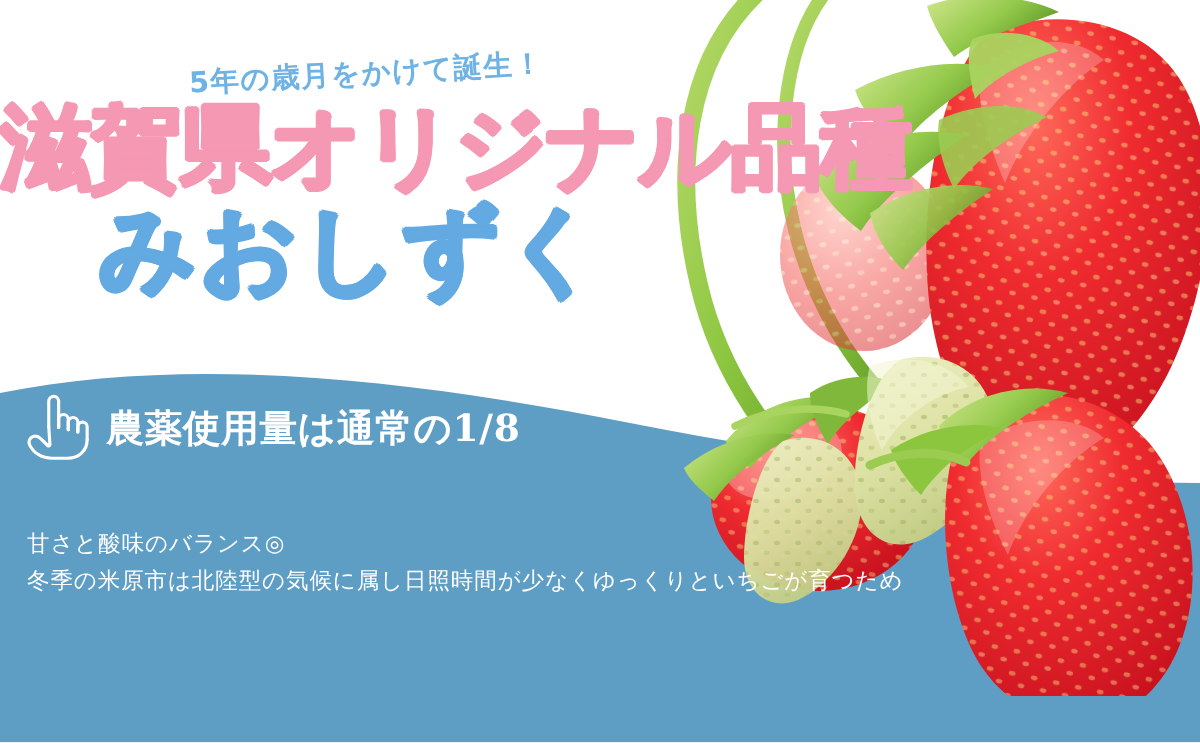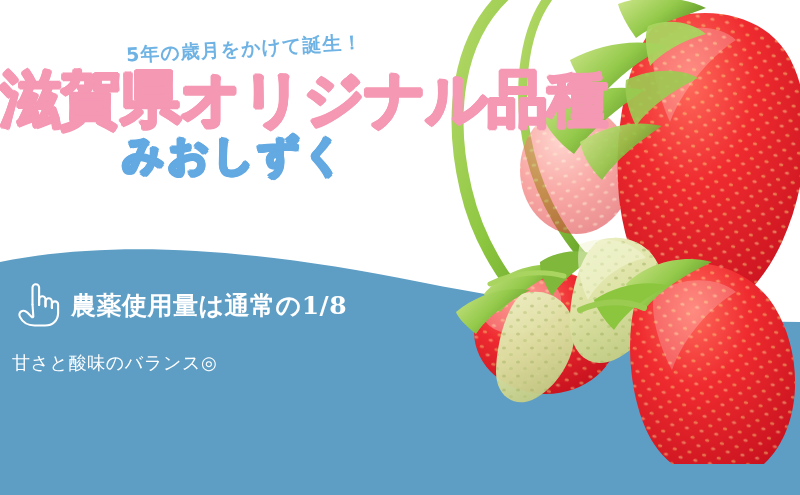--- a/index.html
+++ b/index.html
@@ -68,59 +68,59 @@
     text-shadow:
        1.6px 0 0 #f598b4, -1.6px 0 0 #f598b4,
        0 1.6px 0 #f598b4, 0 -1.6px 0 #f598b4,
        1.2px 1.2px 0 #f598b4, -1.2px 1.2px 0 #f598b4,
        1.2px -1.2px 0 #f598b4, -1.2px -1.2px 0 #f598b4;
   }
   .title-blue {
     margin-top: 2px;
     color: #63a9e2;
     font-family: "DejaVu Sans", sans-serif;
-    font-size: 41px;
+    font-size: 63px;
     font-weight: 700;
     letter-spacing: 3px;
     line-height: 1.05;
     white-space: nowrap;
     text-shadow:
        2px 0 0 #63a9e2, -2px 0 0 #63a9e2,
        0 2px 0 #63a9e2, 0 -2px 0 #63a9e2,
        1.5px 1.5px 0 #63a9e2, -1.5px 1.5px 0 #63a9e2,
        1.5px -1.5px 0 #63a9e2, -1.5px -1.5px 0 #63a9e2;
   }
 
   
   .claim-row {
     position: absolute;
     left: 16px;
-    top: 280px;
+    top: 260px;
     display: flex;
     align-items: center;
     gap: 9px;
   }
   .hand-icon { width: 46px; height: 50px; display: block; }
   .claim-text {
     color: #ffffff;
     font-family: "DejaVu Serif", "Liberation Serif", serif;
     font-size: 25px;
     font-weight: 700;
     letter-spacing: 0.5px;
     white-space: nowrap;
   }
 
   
   .body-copy {
     position: absolute;
-    left: 12px;
+    left: 18px;
     top: 350px;
     color: #ffffff;
     font-family: "DejaVu Serif", "Liberation Serif", serif;
-    font-size: 18px;
+    font-size: 15px;
     font-weight: 400;
     line-height: 25px;
     letter-spacing: 0.6px;
     white-space: nowrap;
   }
   .body-copy div { white-space: nowrap; }
 </style>
 </head>
 <body>
 
@@ -272,15 +272,16 @@
                  c-1.3,-2.6 -0.2,-5.1 2.2,-5.9
                  c2,-0.7 3.8,0.2 5.2,1.6 l4.5,4.4
                  c0.6,0.6 1.5,0.2 1.5,-0.6 L16.5,24.5"></path>
       </g>
     </svg>
     <div class="claim-text">農薬使用量は通常の1/8</div>
   </div>
 
   <div class="body-copy">
     <div>甘さと酸味のバランス◎</div>
+    <div>冬季の米原市は北陸型の気候に属し日照時間が少なくゆっくりといちごが育つため</div>
   </div>
 
 </div>
 
 </body></html>

